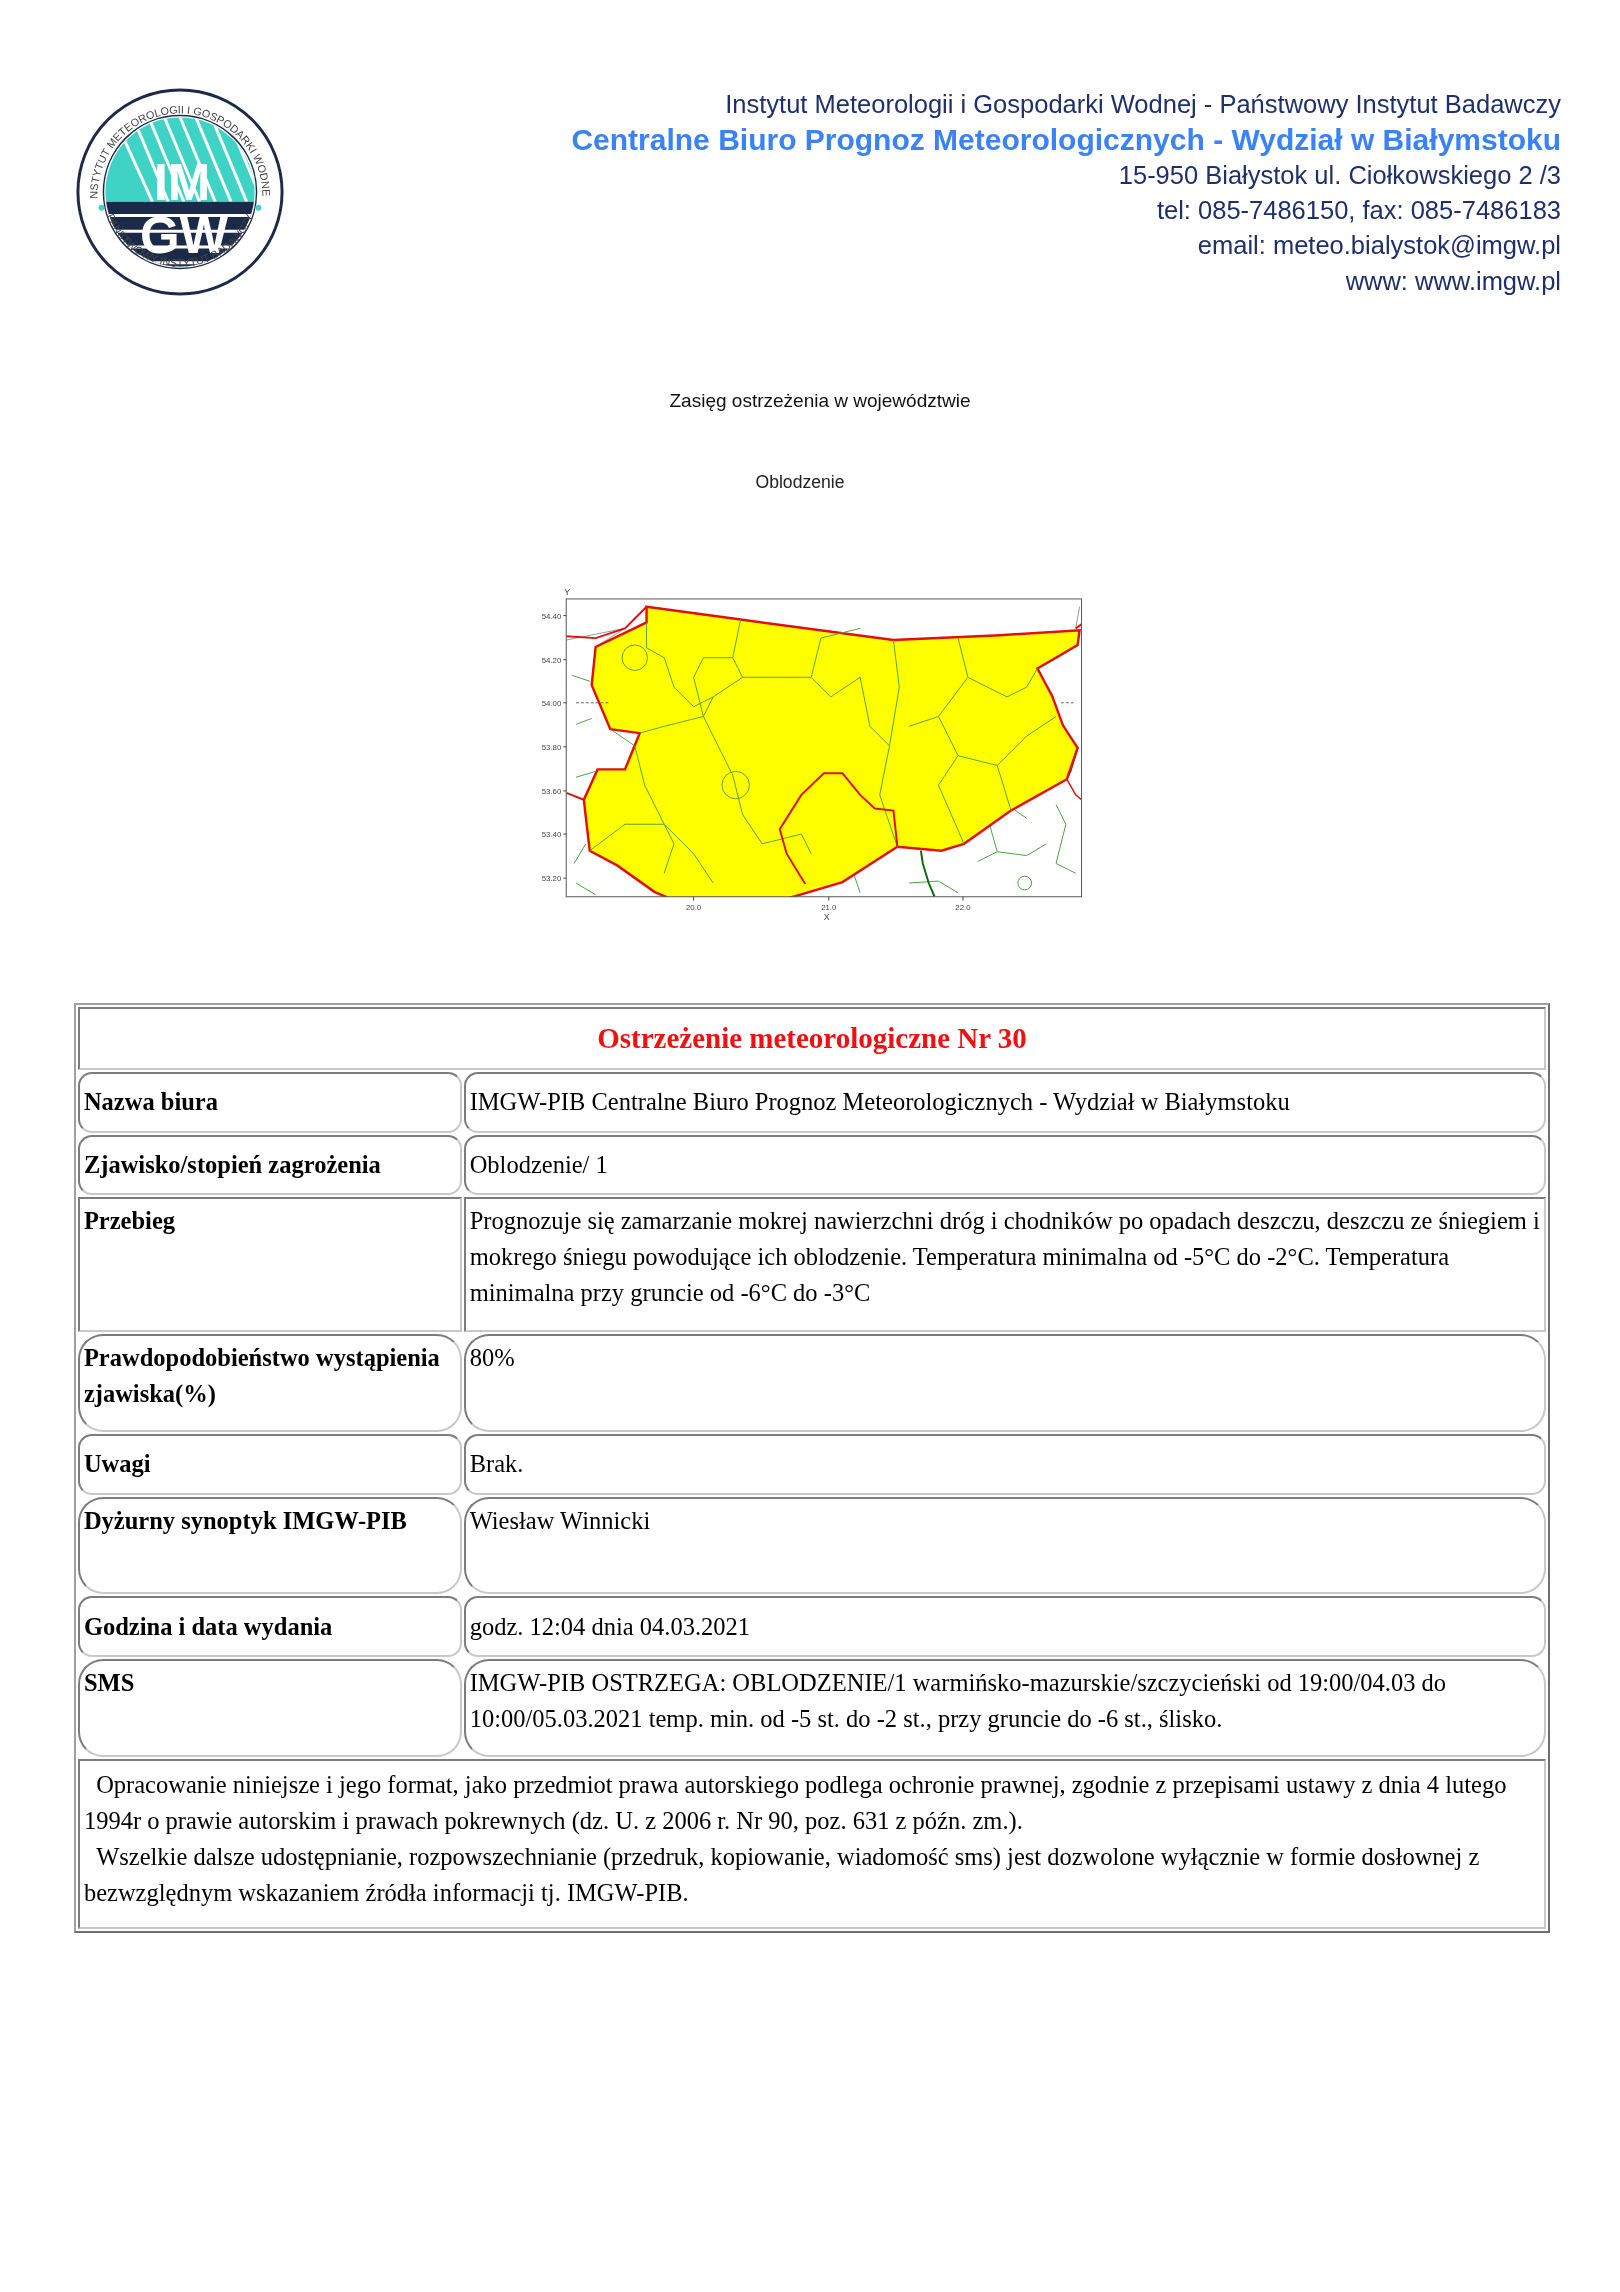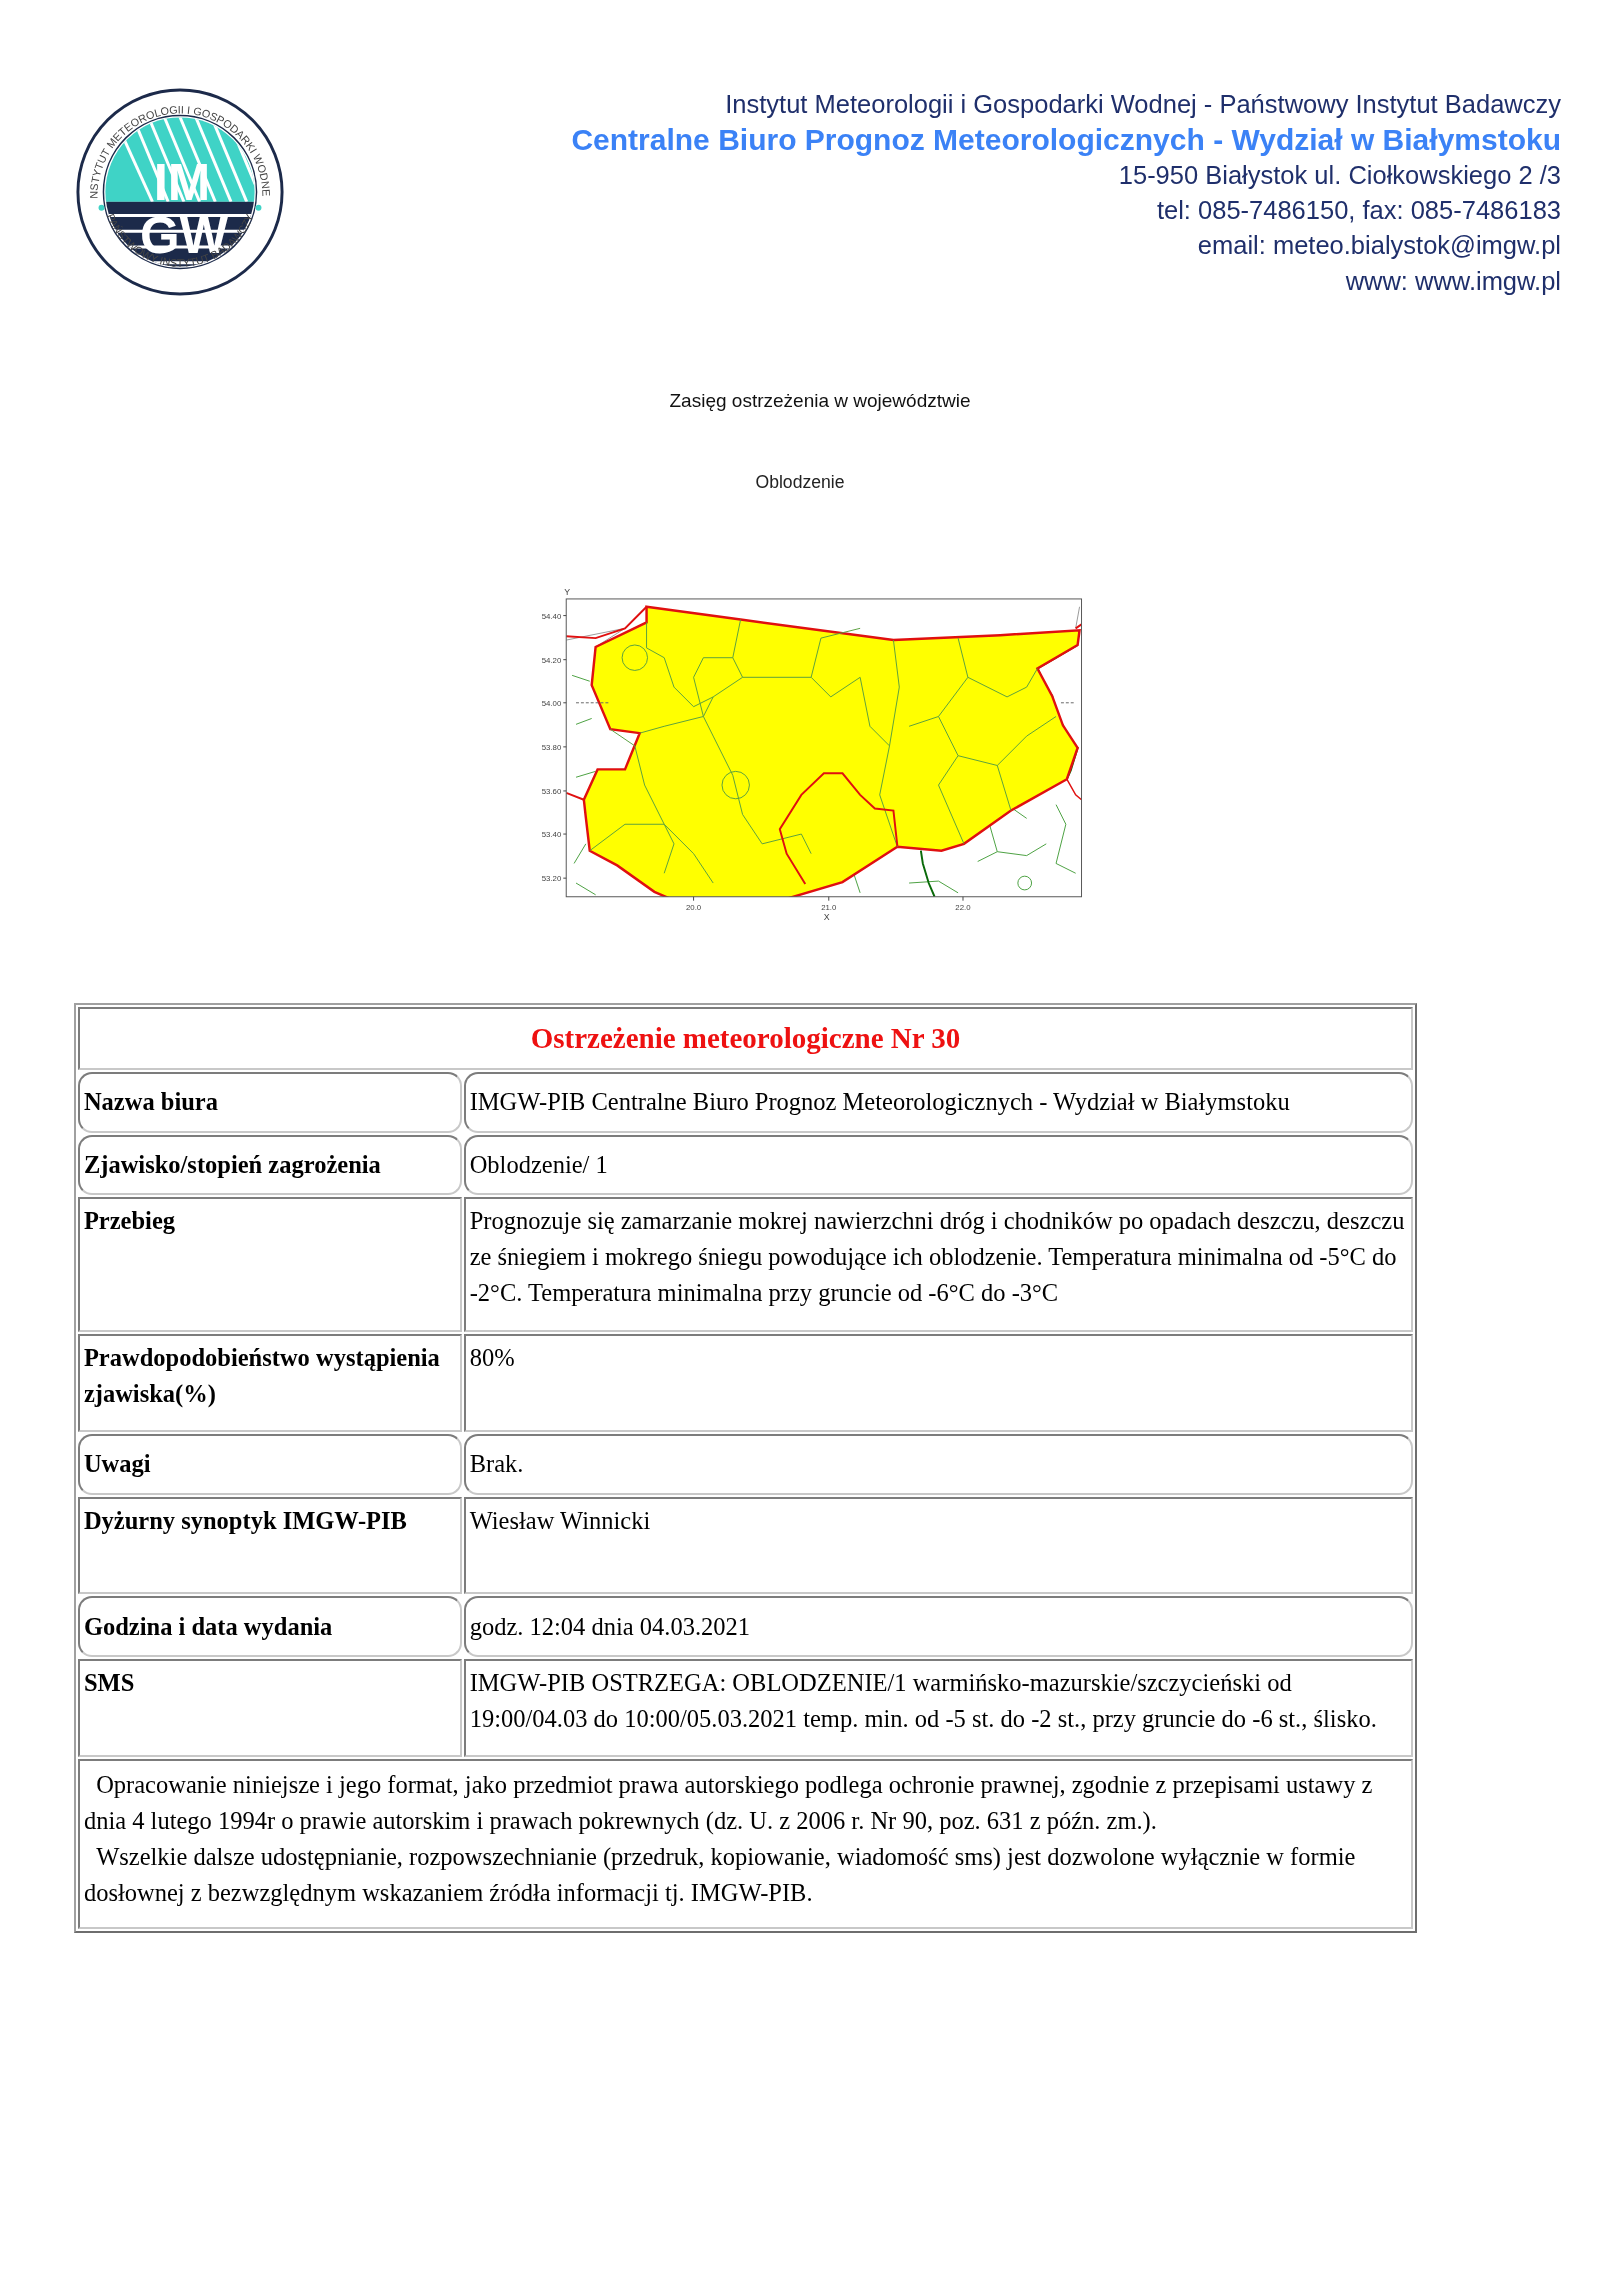--- a/index.html
+++ b/index.html
@@ -16,36 +16,36 @@
   .hdr-5 { top: 231px; font-size: 25.5px; }
   .hdr-6 { top: 267px; font-size: 25.5px; }
 
   .map-heading { left: 0; width: 1608px; top: 390px; text-align: center; font-family: "Liberation Sans", sans-serif; font-size: 19px; color: #111; margin-left: 16px; }
   .map-subtitle { left: 0; width: 1600px; top: 472px; text-align: center; font-family: "Liberation Sans", sans-serif; font-size: 17.6px; color: #222; }
 
   .map { left: 529px; top: 583px; width: 578px; height: 363px; }
 
   
   .warn-table {
-    position: absolute; left: 74px; top: 1003px; width: 1343px;
+    position: absolute; left: 74px; top: 1003px; width: 1476px;
     border-collapse: separate; border-spacing: 2px;
     border: 2px solid #a0a0a0; border-right-color: #6e6e6e; border-bottom-color: #6e6e6e;
     font-family: "Liberation Serif", serif; font-size: 24.5px; color: #000;
     box-sizing: border-box;
   }
   .warn-table td {
     border: 2px solid #8a8a8a; border-right-color: #c8c8c8; border-bottom-color: #c8c8c8;
     border-left-color: #7c7c7c; border-top-color: #7c7c7c;
     padding: 3.9px 3.9px; vertical-align: top; line-height: 36px;
   }
   .warn-table td.title-cell { text-align: center; color: #ee1111; font-weight: bold; font-size: 29px; height: 51px; vertical-align: middle; }
   .warn-table td.label { width: 372px; font-weight: bold; }
   .row-1 td { height: 49px; vertical-align: middle; border-radius: 14px; }
   .row-tall td { height: 123px; }
-  .row-2l td { height: 86px; }
+  .row-2l td { height: 86px; border-radius: 25px; }
   .footer-cell { line-height: 36px; padding: 5.9px 3.9px 15.7px 3.9px !important; margin-left: 8px; }
   .strong { font-weight: bold; }
 </style>
 </head>
 <body>
 
 <div class="abs logo">
   <svg width="212" height="212" viewBox="0 0 216 216">
     <defs>
       <clipPath id="innerClip">

